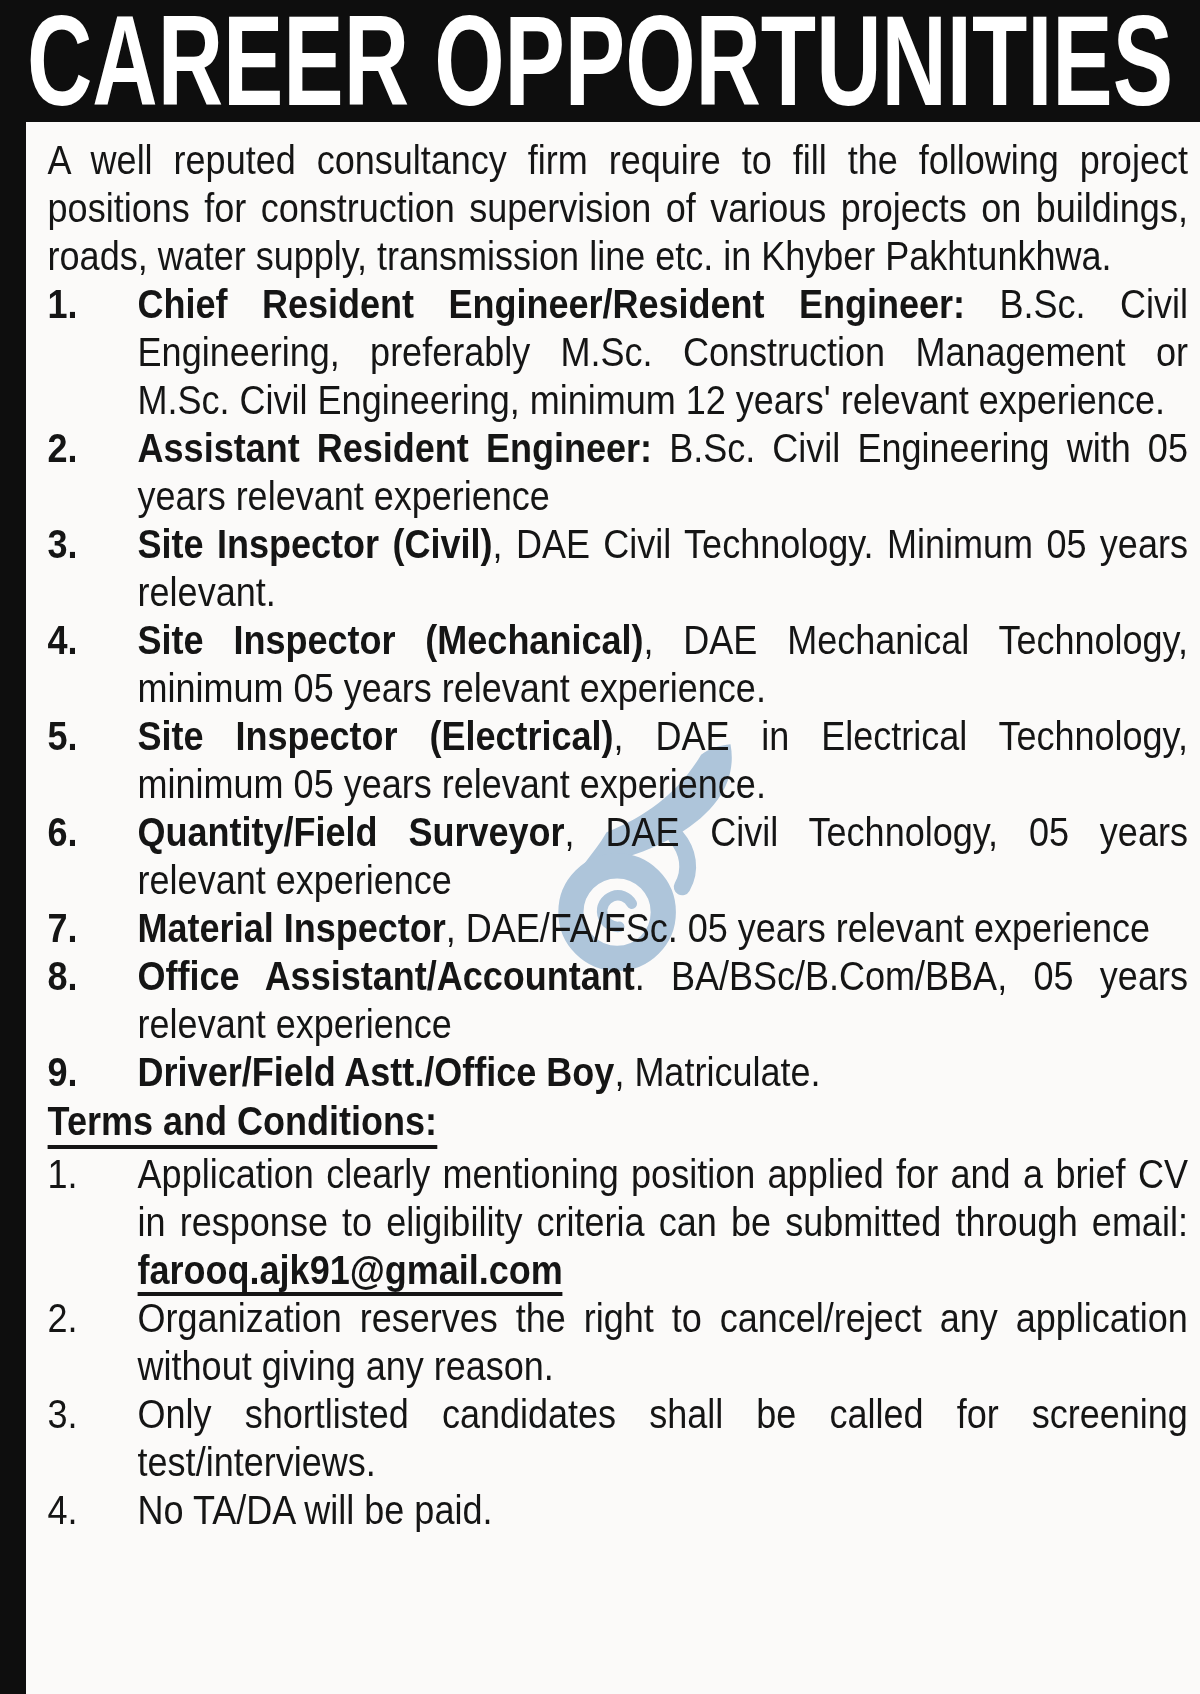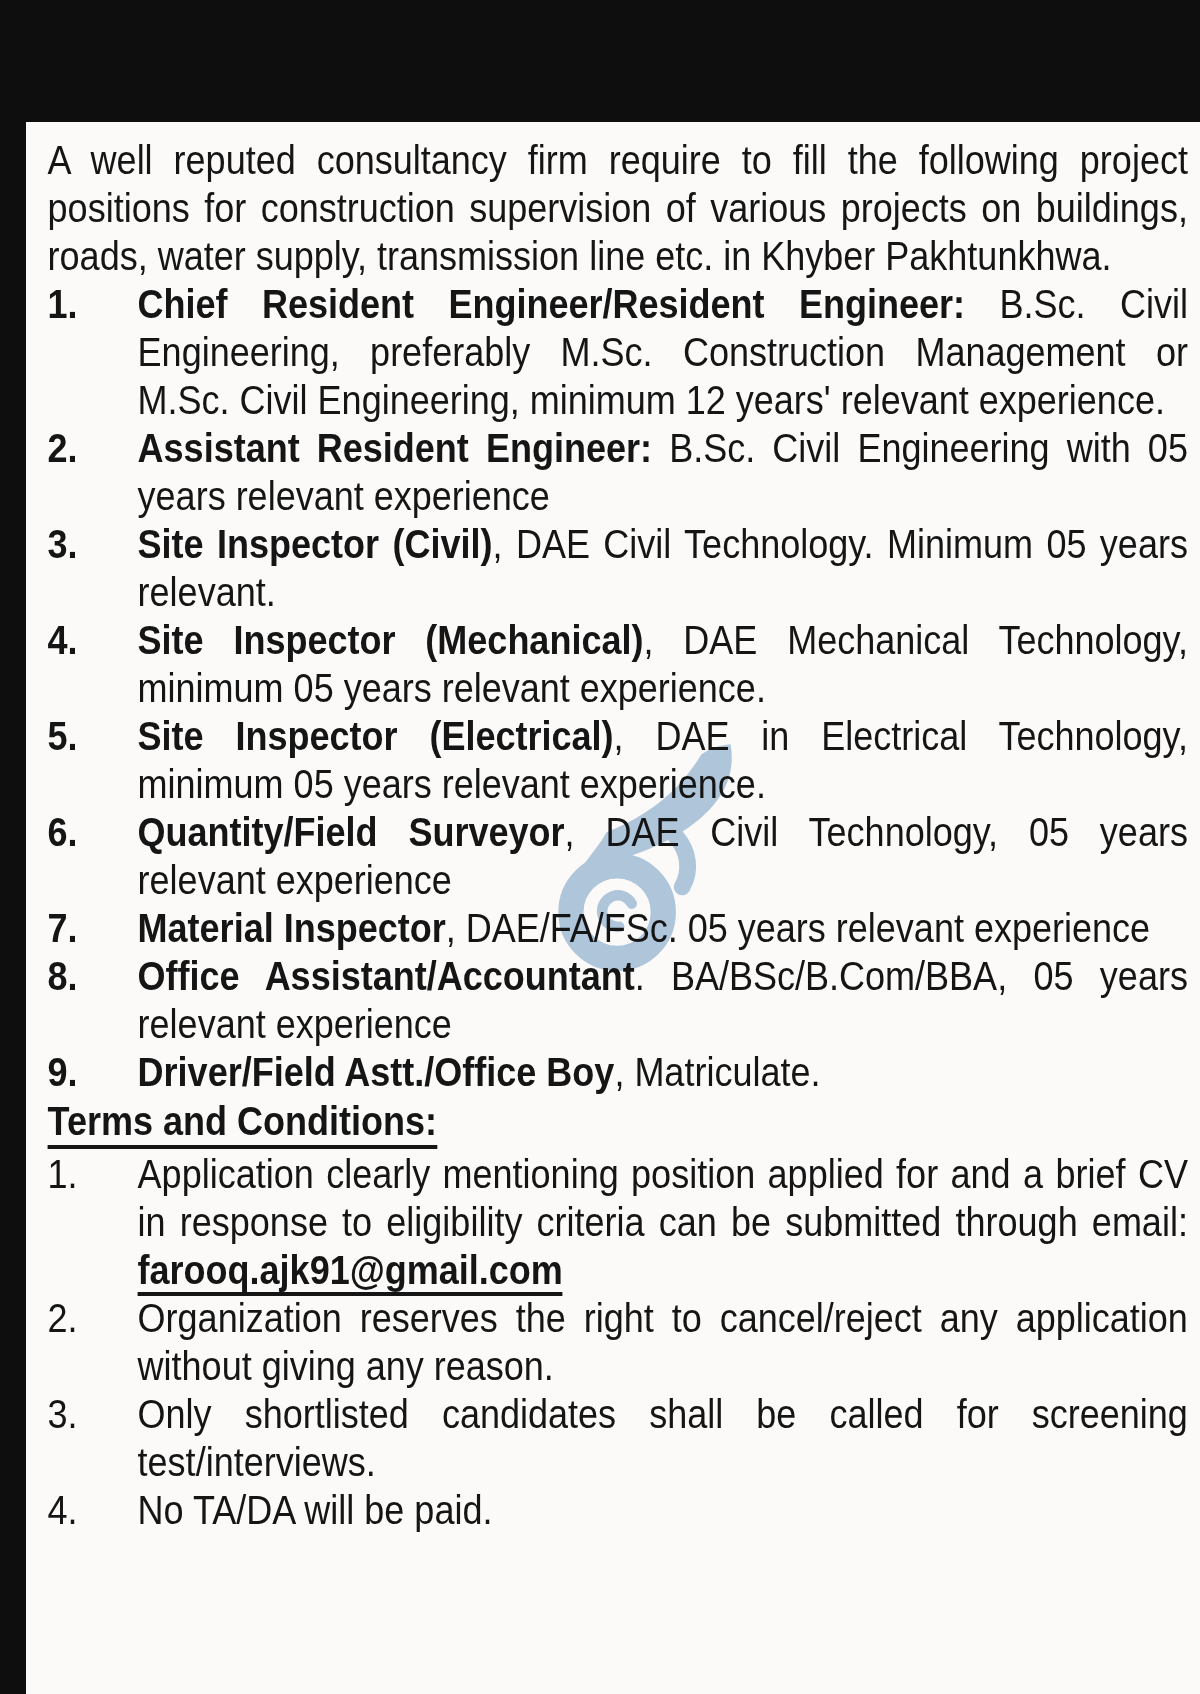--- a/index.html
+++ b/index.html
@@ -37,20 +37,25 @@
     font-weight:700; display:inline-block;
     border-bottom:4px solid #151515; margin:1px 0;
   }
   .email { font-weight:700; border-bottom:4px solid #151515; white-space:nowrap; }
 </style>
 </head>
 <body>
 
 <div class="page">
 
+  <div class="header">
+    <svg width="1156" height="108" viewBox="0 0 1156 108">
+      <text x="578" y="98" text-anchor="middle" textLength="1146" lengthAdjust="spacingAndGlyphs" style="font:700 128px 'Liberation Sans', sans-serif" fill="#ffffff">CAREER OPPORTUNITIES</text>
+    </svg>
+  </div>
 
   <div class="content">
 
     <svg class="watermark" viewBox="0 0 200 215">
       <path d="M 190,0 C 196,32 180,62 140,86 C 112,103 78,113 50,115 C 58,104 66,95 72,84 C 112,68 142,44 162,10 C 170,4 180,1 190,0 Z" fill="#9bb8d3"></path>
       <path d="M 138,88 C 150,102 153,120 144,136" fill="none" stroke="#9bb8d3" stroke-width="16" stroke-linecap="round"></path>
       <circle cx="82" cy="160" r="44" fill="none" stroke="#9bb8d3" stroke-width="24"></circle>
       <path d="M 96,152 A 15,15 0 1 0 84,174" fill="none" stroke="#9bb8d3" stroke-width="10" stroke-linecap="round"></path>
     </svg>
 

